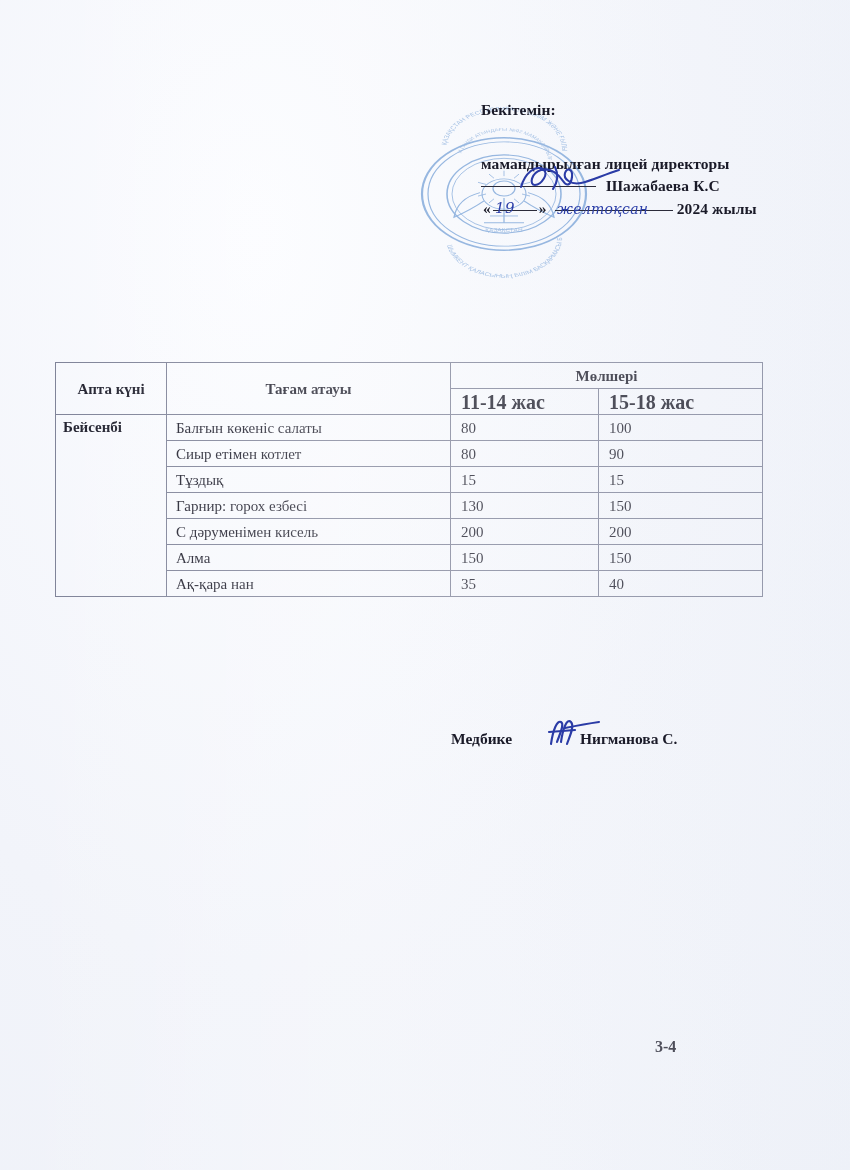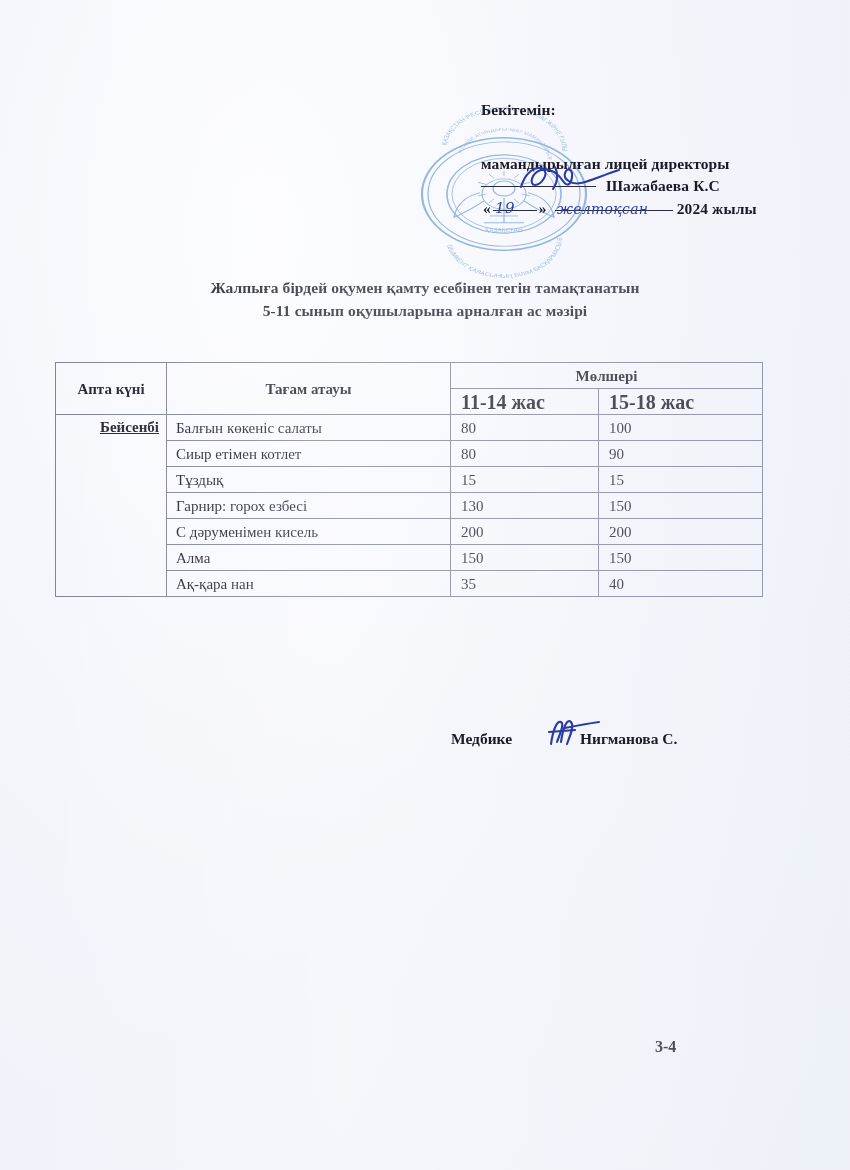--- a/index.html
+++ b/index.html
@@ -162,25 +162,24 @@
     text-align: center;
   }
   .col-day    { width: 111px; }
   .col-dish   { width: 284px; }
   .col-age1   { width: 148px; }
   .col-age2   { width: 164px; }
 
   th.age-head { text-align: left; padding-left: 10px; font-size: 20px; }
   td.day-cell {
     font-weight: bold;
-    text-align: right;
+    text-align: left;
     vertical-align: top;
     padding-top: 2px;
     font-size: 15px;
-    text-decoration: underline;
   }
   td.dish-cell { padding-left: 9px; }
   td.qty-cell  { padding-left: 10px; }
 
   
   .nurse {
     position: absolute;
     left: 451px;
     top: 730px;
     font-weight: bold;
@@ -263,24 +262,20 @@
         <path d="M62,84 C46,90 38,104 36,120 C48,112 58,104 66,96"></path>
         <path d="M110,84 C126,90 134,104 136,120 C124,112 114,104 106,96"></path>
         <path d="M86,92 L86,128"></path>
         <path d="M66,128 L106,128"></path>
         <path d="M72,118 L100,118"></path>
       </g>
       <text x="86" y="142" text-anchor="middle" fill="#8fb2de" opacity=".8" font-size="6.5" font-family="'Liberation Sans', sans-serif">ҚАЗАҚСТАН</text>
     </svg>
   </div>
 
-  <div class="doc-title">
-    <div>Жалпыға бірдей оқумен қамту есебінен тегін тамақтанатын</div>
-    <div>5-11 сынып оқушыларына арналған ас мәзірі</div>
-  </div>
 
   <table class="menu-table">
     <colgroup>
       <col class="col-day">
         <col class="col-dish">
         <col class="col-age1">
         <col class="col-age2">
     </colgroup>
     <thead>
       <tr>

